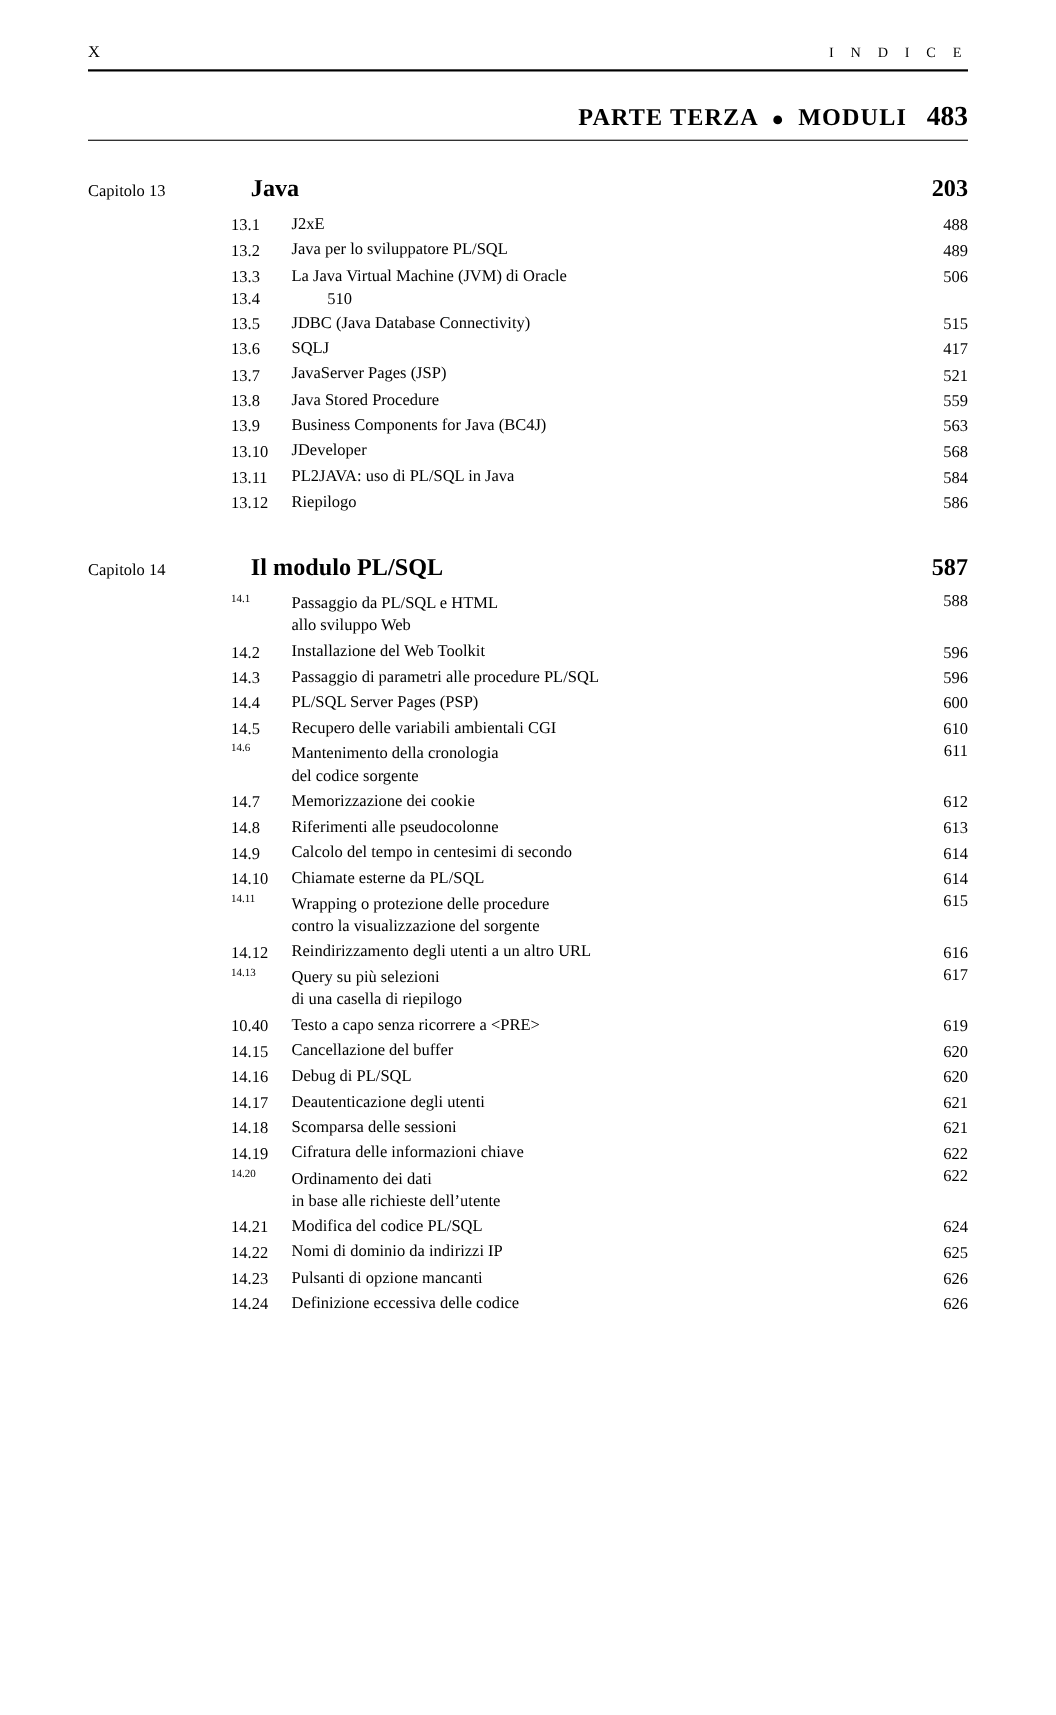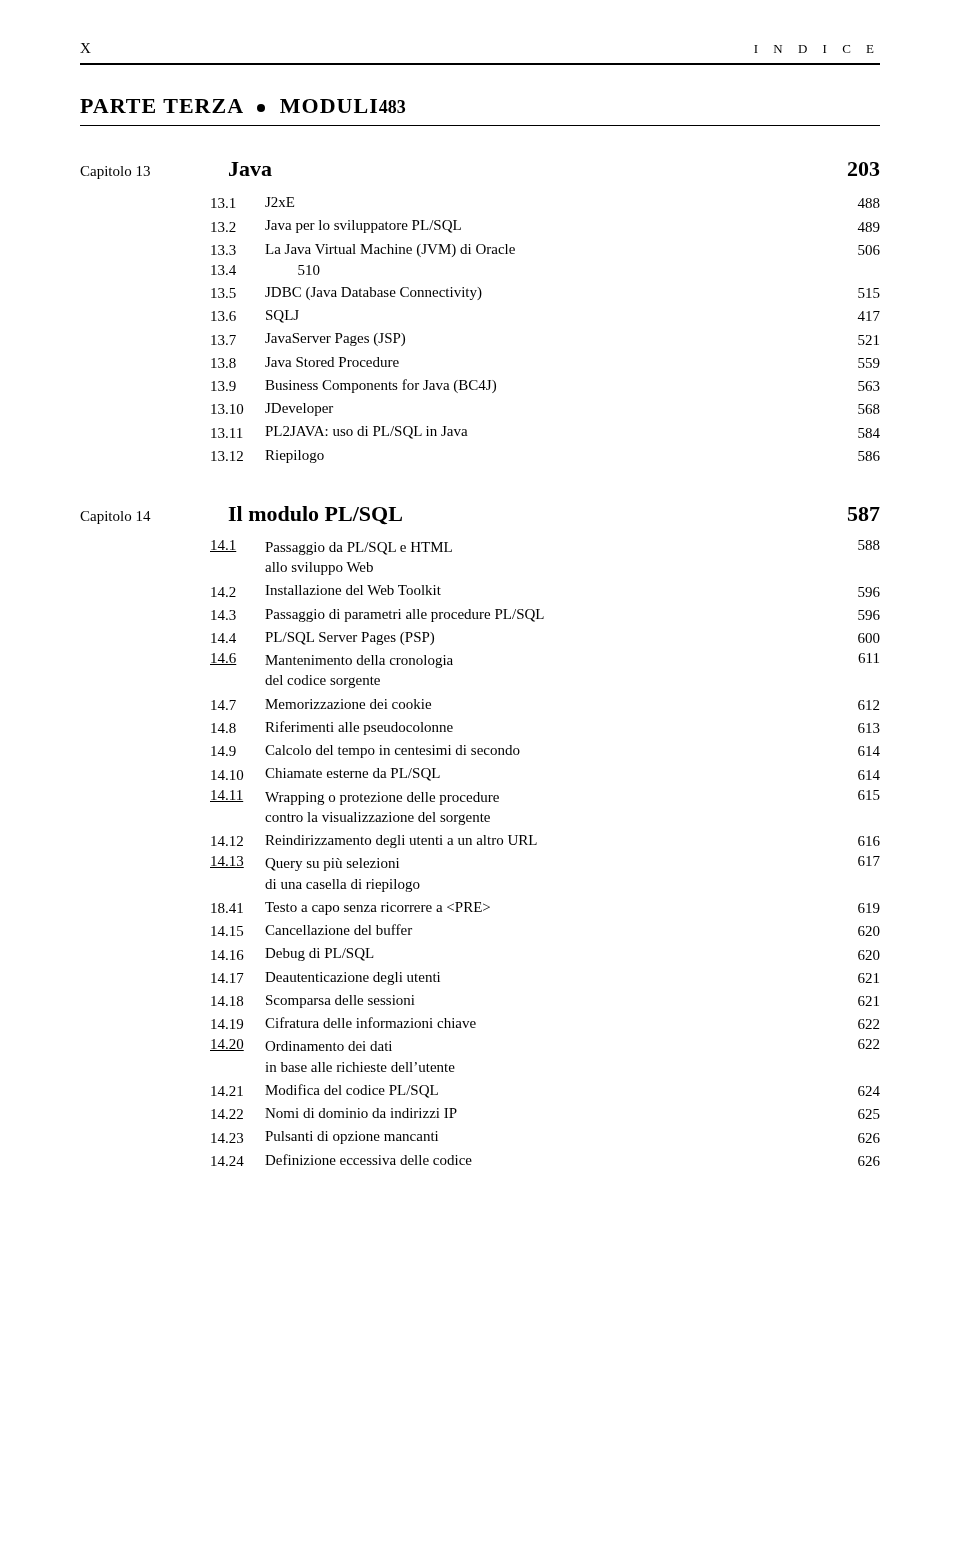--- a/index.html
+++ b/index.html
@@ -31,32 +31,33 @@
       letter-spacing: 6px;
       font-weight: normal;
     }
     .top-rule {
       border: none;
       border-top: 2px solid #000;
       margin-bottom: 28px;
     }
     .parte-row {
       display: flex;
-      justify-content: flex-start;
+      justify-content: flex-end;
       align-items: baseline;
       margin-bottom: 6px;
     }
     .parte-title {
       font-size: 22px;
       font-weight: 900;
       letter-spacing: 1px;
     }
     .parte-num {
-      font-size: 18px;
+      font-size: 25px;
       font-weight: 900;
+      margin-left: 18px;
     }
     .bullet {
       display: inline-block;
       width: 8px;
       height: 8px;
       background: #000;
       border-radius: 50%;
       margin: 0 8px;
       vertical-align: middle;
     }
@@ -116,23 +117,22 @@
     }
     .toc-entry-multiline {
       display: flex;
       align-items: flex-start;
       margin-bottom: 3px;
       font-size: 15px;
     }
     .toc-entry-multiline .entry-num {
       width: 55px;
       flex-shrink: 0;
-      font-size: 15px;
+      font-size: 10px;
       padding-top: 0;
-      text-decoration: underline;
     }
     .toc-entry-multiline .entry-text-block {
       flex: 1;
       line-height: 1.35;
     }
     .toc-entry-multiline .entry-page {
       width: 55px;
       text-align: right;
       flex-shrink: 0;
     }
@@ -245,20 +245,25 @@
         <div class="toc-entry">
           <span class="entry-num">14.3</span>
           <span class="entry-text">Passaggio di parametri alle procedure PL/SQL</span>
           <span class="entry-page">596</span>
         </div>
         <div class="toc-entry">
           <span class="entry-num">14.4</span>
           <span class="entry-text">PL/SQL Server Pages (PSP)</span>
           <span class="entry-page">600</span>
         </div>
+        <div class="toc-entry">
+          <span class="entry-num">14.5</span>
+          <span class="entry-text">Recupero delle variabili ambientali CGI</span>
+          <span class="entry-page">610</span>
+        </div>
         <div class="toc-entry-multiline">
           <span class="entry-num">14.6</span>
           <div class="entry-text-block"><span>Mantenimento della cronologia</span><br><span>del codice sorgente</span></div>
           <span class="entry-page">611</span>
         </div>
         <div class="toc-entry">
           <span class="entry-num">14.7</span>
           <span class="entry-text">Memorizzazione dei cookie</span>
           <span class="entry-page">612</span>
         </div>
@@ -286,21 +291,21 @@
           <span class="entry-num">14.12</span>
           <span class="entry-text">Reindirizzamento degli utenti a un altro URL</span>
           <span class="entry-page">616</span>
         </div>
         <div class="toc-entry-multiline">
           <span class="entry-num">14.13</span>
           <div class="entry-text-block"><span>Query su più selezioni</span><br><span>di una casella di riepilogo</span></div>
           <span class="entry-page">617</span>
         </div>
         <div class="toc-entry">
-          <span class="entry-num">18.41</span>
+          <span class="entry-num">10.40</span>
           <span class="entry-text">Testo a capo senza ricorrere a &lt;PRE&gt;</span>
           <span class="entry-page">619</span>
         </div>
         <div class="toc-entry">
           <span class="entry-num">14.15</span>
           <span class="entry-text">Cancellazione del buffer</span>
           <span class="entry-page">620</span>
         </div>
         <div class="toc-entry">
           <span class="entry-num">14.16</span>

